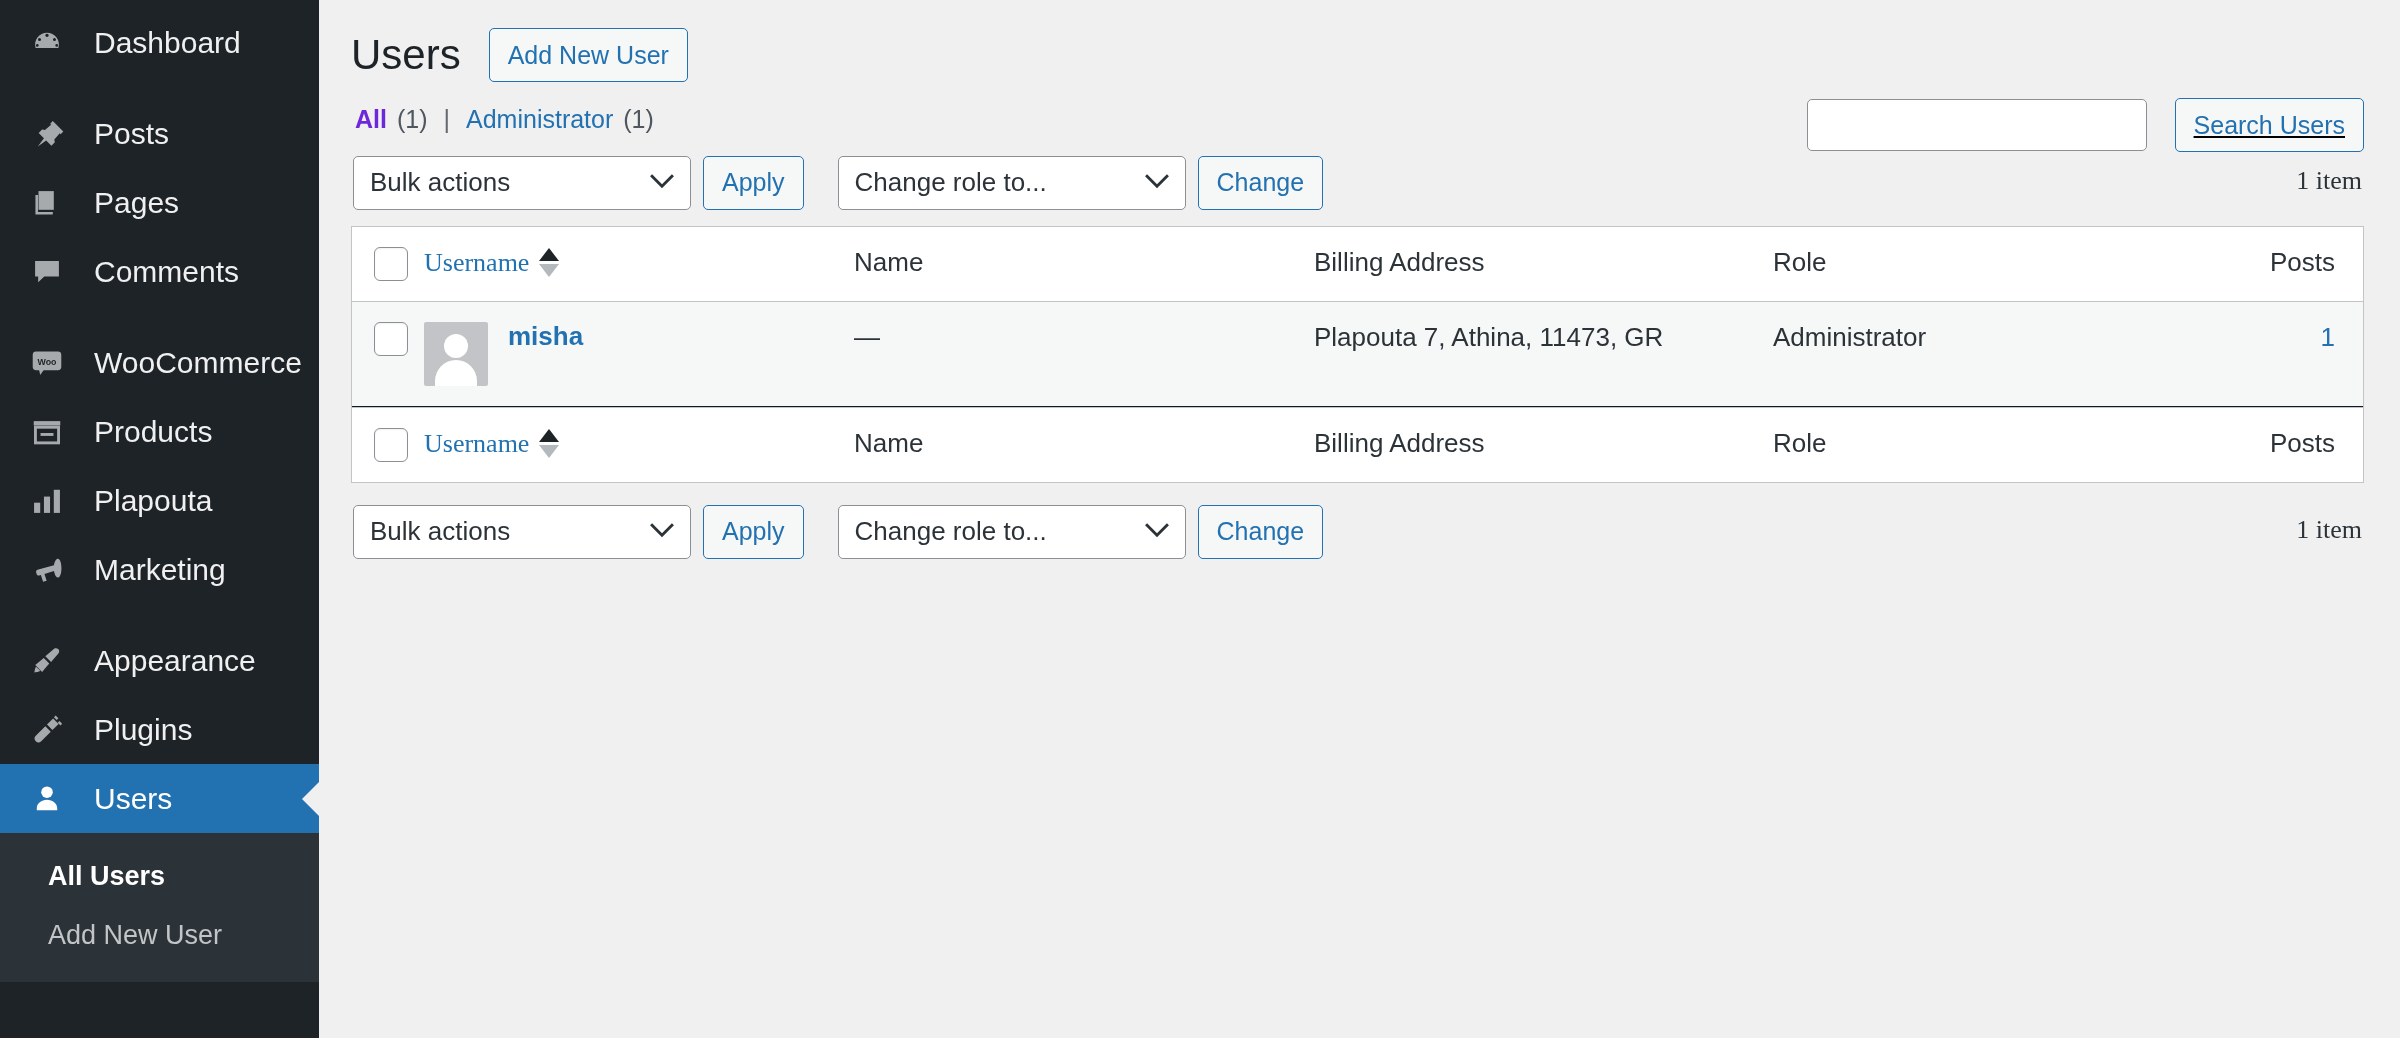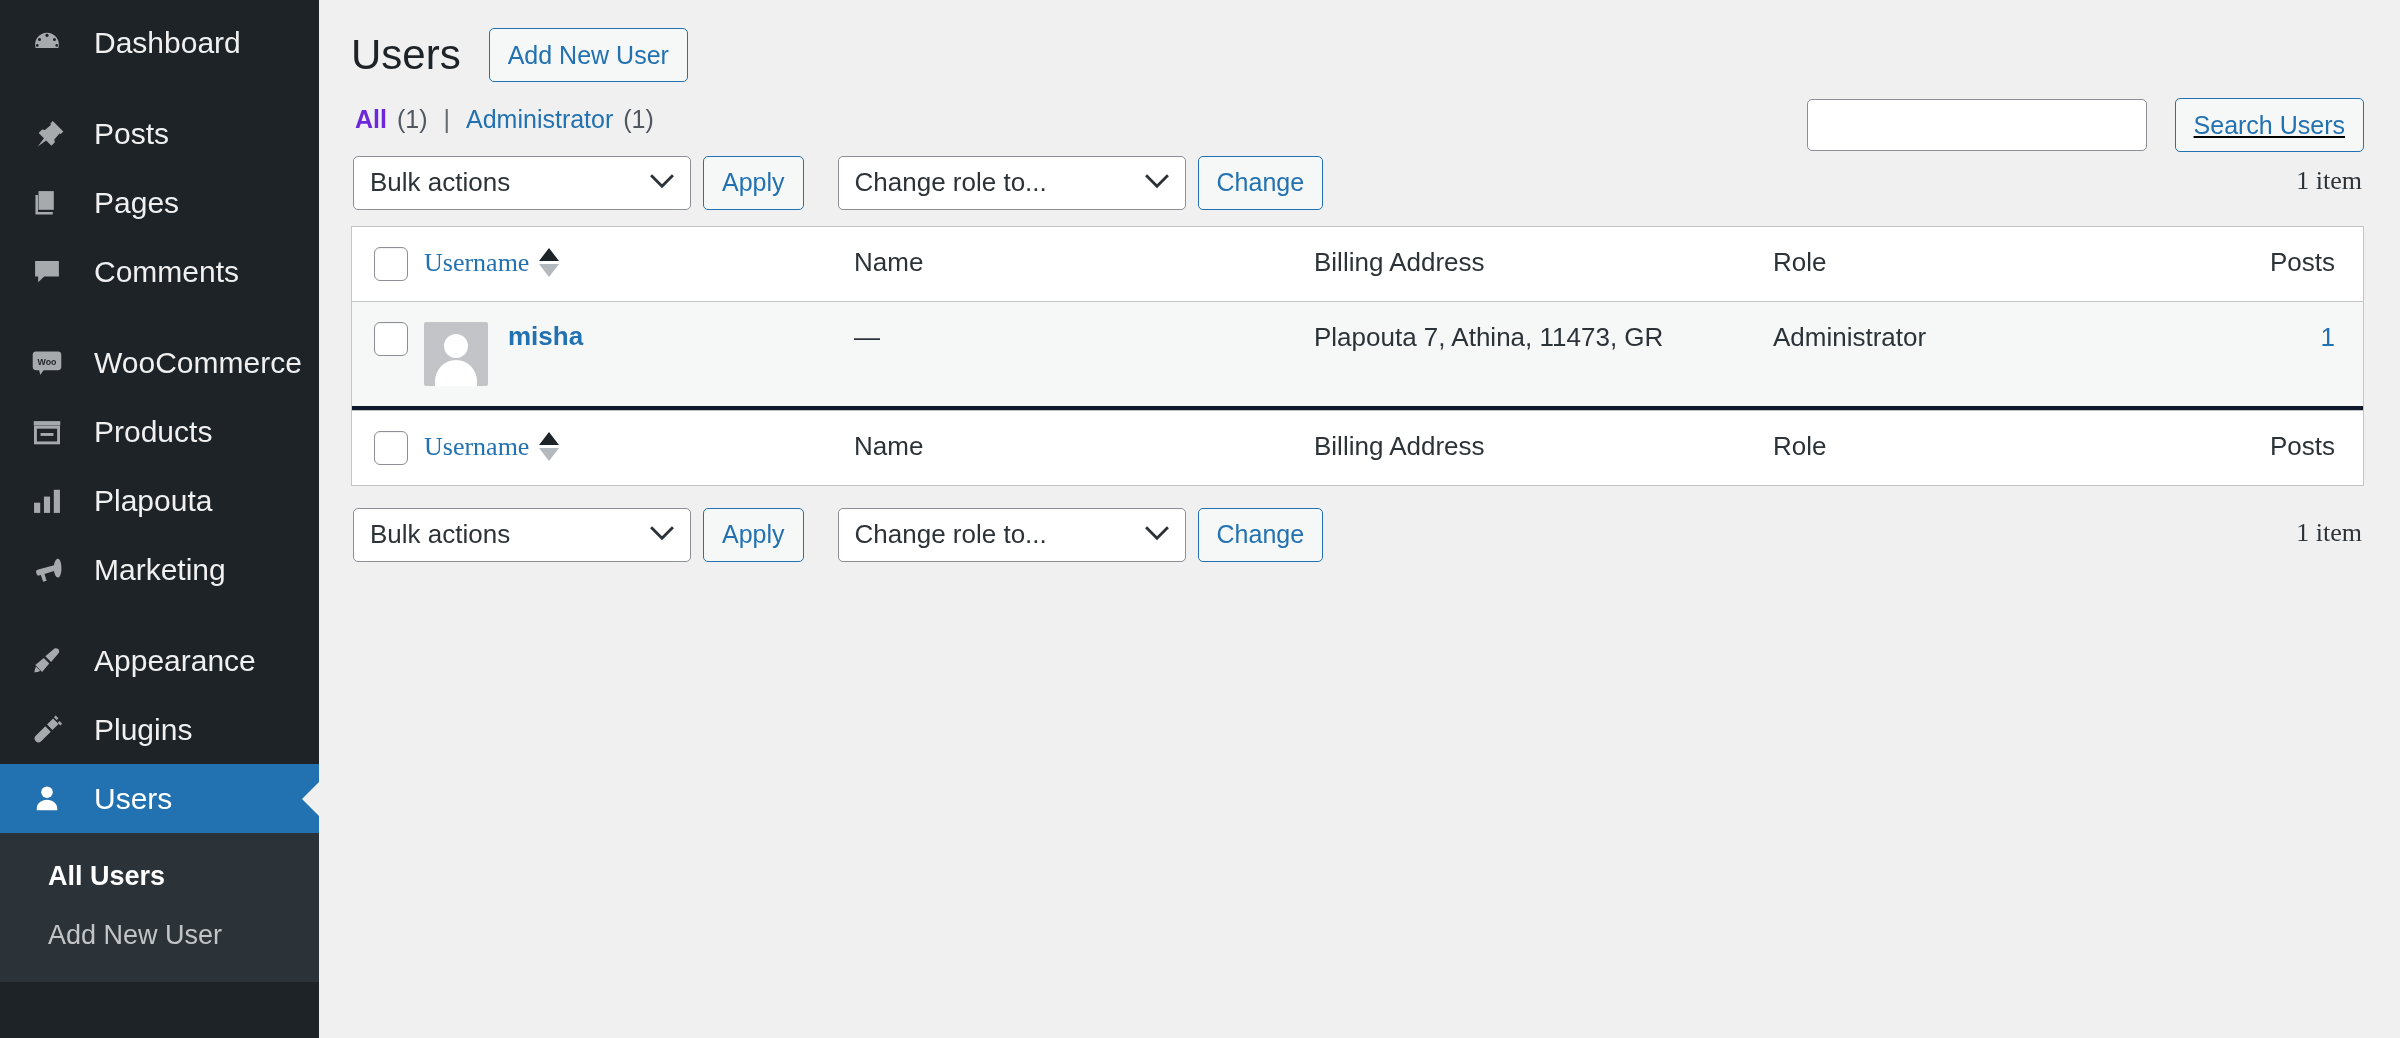--- a/index.html
+++ b/index.html
@@ -154,21 +154,21 @@
     table-layout:fixed;
   }
   table.wp-list th, table.wp-list td {
     text-align:left;
     vertical-align:top;
     font-size:26px;
     color:#2c3338;
     padding:20px 14px 20px 0;
     border-bottom:1px solid #c3c4c7;
   }
-  table.wp-list tbody td { border-bottom:4px solid #0f172a; }
+  table.wp-list tbody td { border-bottom:1px solid #0f172a; }
   table.wp-list thead th { background:#fff; font-weight:400; }
   table.wp-list tfoot th { background:#fff; font-weight:400; border-bottom:none; border-top:1px solid #c3c4c7; }
   .col-cb { width:72px; padding-left:22px !important; }
   .col-username { width:430px; }
   .col-name { width:460px; }
   .col-billing { width:auto; }
   .col-role { width:420px; }
   .col-posts { width:170px; text-align:right !important; padding-right:28px !important; }
   th.col-posts, td.col-posts { text-align:right; }
 

